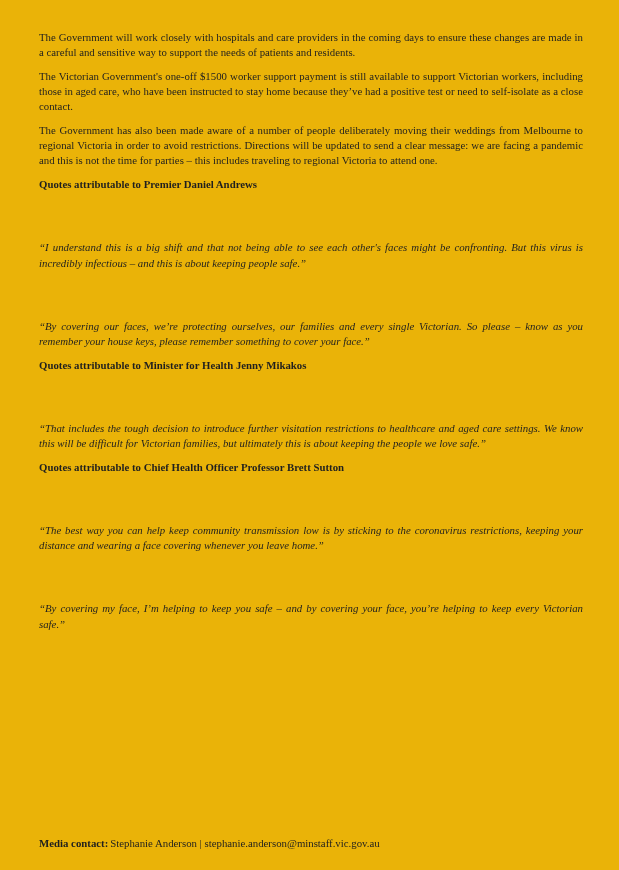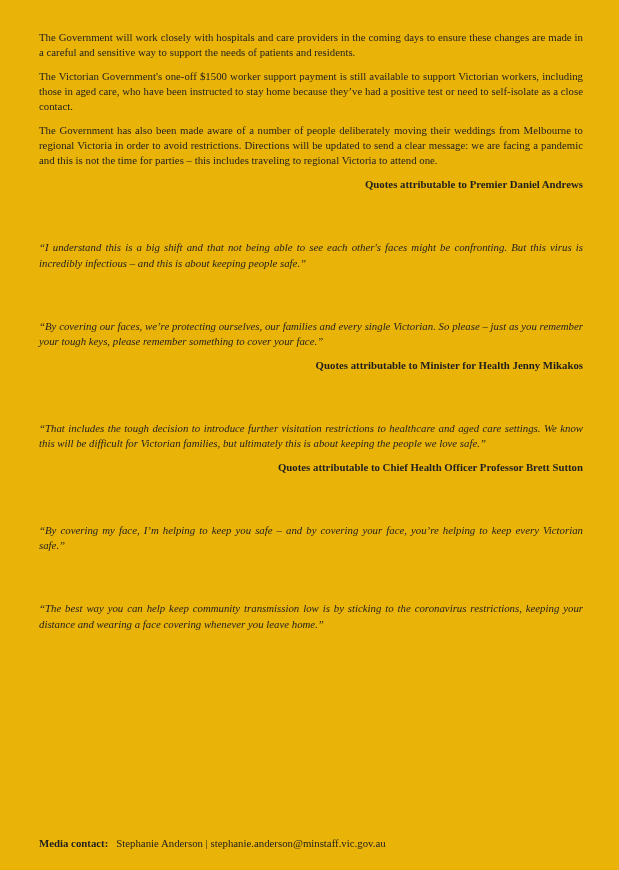--- a/index.html
+++ b/index.html
@@ -24,61 +24,61 @@
   }
   .content p {
     margin: 0 0 8.5px 0;
     font-size: 10.8px;
     line-height: 15.2px;
     text-align: justify;
     color: #1f1f1f;
   }
   p.heading {
     font-weight: 700;
-    text-align: right;
+    text-align: left;
   }
   p.quote {
     font-style: italic;
     margin-top: 48px;
   }
   .media-contact {
     position: absolute;
     left: 39px;
     top: 836px;
     width: 544px;
     font-size: 10.8px;
     line-height: 15.2px;
     color: #1f1f1f;
   }
   .media-contact .label {
     font-weight: 700;
   }
   .media-contact .value {
-    margin-left: 8px;
+    margin-left: 2px;
   }
 </style>
 </head>
 <body>
 
 <div class="page">
   <div class="content">
 
     <p class="body-p">The Government will work closely with hospitals and care providers in the coming days to ensure these changes are made in a careful and sensitive way to support the needs of patients and residents.</p>
     <p class="body-p">The Victorian Government's one-off $1500 worker support payment is still available to support Victorian workers, including those in aged care, who have been instructed to stay home because they’ve had a positive test or need to self-isolate as a close contact.</p>
     <p class="body-p">The Government has also been made aware of a number of people deliberately moving their weddings from Melbourne to regional Victoria in order to avoid restrictions. Directions will be updated to send a clear message: we are facing a pandemic and this is not the time for parties – this includes traveling to regional Victoria to attend one.</p>
 
     <p class="heading">Quotes attributable to Premier Daniel Andrews</p>
     <p class="quote">“I understand this is a big shift and that not being able to see each other's faces might be confronting. But this virus is incredibly infectious – and this is about keeping people safe.”</p>
-    <p class="quote">“By covering our faces, we’re protecting ourselves, our families and every single Victorian. So please – just as you remember your tough keys, please remember something to cover your face.”</p>
+    <p class="quote">“By covering our faces, we’re protecting ourselves, our families and every single Victorian. So please – know as you remember your house keys, please remember something to cover your face.”</p>
 
     <p class="heading">Quotes attributable to Minister for Health Jenny Mikakos</p>
     <p class="quote">“That includes the tough decision to introduce further visitation restrictions to healthcare and aged care settings. We know this will be difficult for Victorian families, but ultimately this is about keeping the people we love safe.”</p>
 
     <p class="heading">Quotes attributable to Chief Health Officer Professor Brett Sutton</p>
+    <p class="quote">“The best way you can help keep community transmission low is by sticking to the coronavirus restrictions,  keeping your distance and wearing a face covering whenever you leave home.”</p>
     <p class="quote">“By covering my face, I’m helping to keep you safe – and by covering your face, you’re helping to keep every Victorian safe.”</p>
-    <p class="quote">“The best way you can help keep community transmission low is by sticking to the coronavirus restrictions,  keeping your distance and wearing a face covering whenever you leave home.”</p>
 
   </div>
 
   <div class="media-contact">
     <span class="label">Media contact:</span><span class="value">Stephanie Anderson | stephanie.anderson@minstaff.vic.gov.au</span>
   </div>
 </div>
 
 </body></html>

